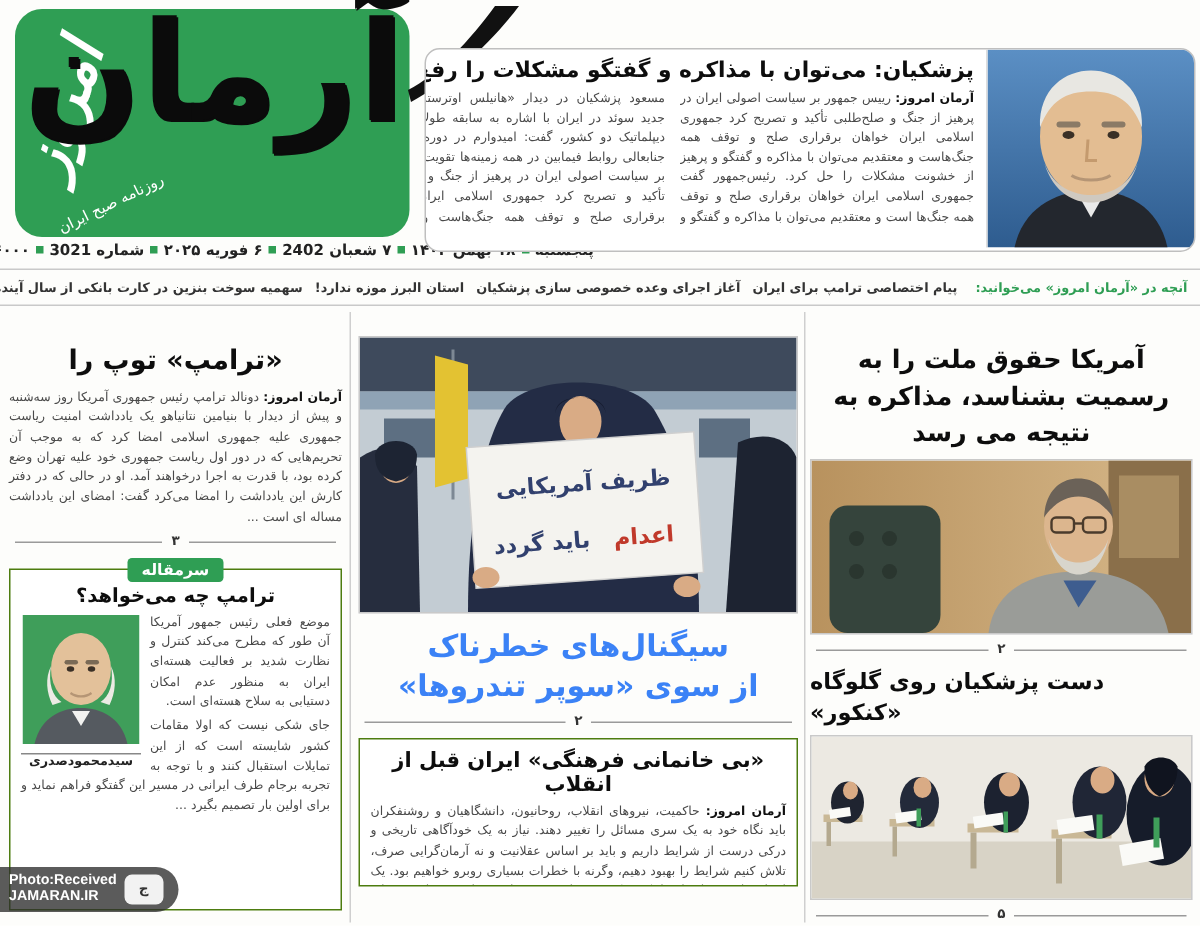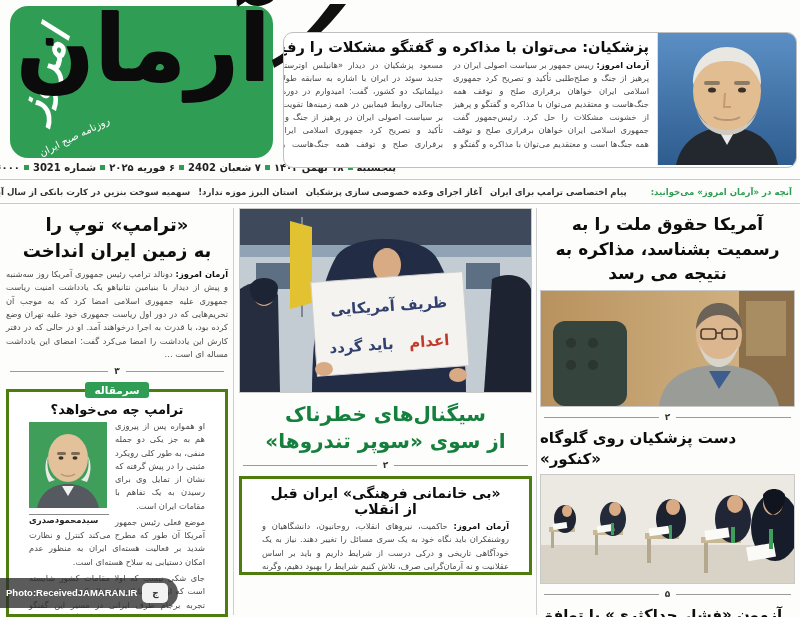--- a/index.html
+++ b/index.html
@@ -35,71 +35,71 @@
   .lead-cols{display:flex;gap:10px;}
   .lead-cols p{margin:0;flex:1;font-size:8.3px;line-height:1.58;color:#4a4a4a;
                text-align:justify;height:92px;overflow:hidden;}
   .lead-cols .lead-word{font-weight:bold;color:#111;}
 
   
   .highlights{position:absolute;left:0;top:179px;width:800px;height:25px;
               border-top:1px solid #c9c9c9;border-bottom:1px solid #c9c9c9;
               display:flex;align-items:center;padding:0 8px;box-sizing:border-box;
               font-size:8.6px;color:#222;white-space:nowrap;overflow:hidden;}
-  .highlights .hl-label{color:#2f9e54;font-weight:bold;margin-left:16px;}
+  .highlights .hl-label{color:#2f9e54;font-weight:bold;margin-left:4px;}
   .highlights .hl-item{font-weight:bold;color:#333;}
 
   
   .vrule{position:absolute;top:208px;width:1px;height:407px;background:#cfcfcf;}
   .vrule-1{left:233px;}
   .vrule-2{left:536px;}
 
-  .col{position:absolute;top:208px;}
+  .col{position:absolute;top:224px;}
   .col-right{left:540px;width:255px;}
   .col-mid{left:239px;width:293px;}
   .col-left{left:6px;width:222px;}
 
   h2.head-lg{margin:4px 0;font-size:17px;line-height:1.45;font-weight:bold;
              color:#0d0d0d;text-align:center;}
   h2.head-md{margin:6px 0 4px 0;font-size:15px;line-height:1.4;font-weight:bold;
              color:#0d0d0d;text-align:left;}
   h2.head-xl{margin:8px 0 2px 0;font-size:20px;line-height:1.35;font-weight:bold;
-             color:#15803d;text-align:center;}
+             color:#3b82f6;text-align:center;}
 
   .photo-frame{border:1px solid #c9c9c9;display:block;line-height:0;background:#eee;}
 
   .sep{display:flex;align-items:center;gap:6px;margin:6px 4px;}
   .sep i{flex:1;height:1px;background:#9a9a9a;}
   .sep b{font-size:9px;color:#333;line-height:1;}
 
   .body-txt{font-size:8.3px;line-height:1.6;color:#4a4a4a;text-align:justify;margin:3px 0;}
   .body-txt .lead-word{font-weight:bold;color:#111;}
 
-  .boxed{border:3px solid #4d7c0f;background:#fff;padding:5px 20px;box-sizing:border-box;}
+  .boxed{border:1px solid #4d7c0f;background:#fff;padding:5px 7px;box-sizing:border-box;}
   .mid-box{height:99px;overflow:hidden;}
   .mid-box h3{margin:1px 0 3px 0;font-size:14px;font-weight:bold;color:#0d0d0d;text-align:center;}
 
   .edit-badge{display:block;width:64px;margin:0 auto -9px auto;position:relative;z-index:2;
               background:#2f9e54;color:#fff;font-size:10.5px;font-weight:bold;
               text-align:center;padding:2px 0;border-radius:3px;}
   .edit-box{padding-top:10px;height:228px;overflow:hidden;}
   .edit-box h3{margin:0 0 3px 0;font-size:13px;font-weight:bold;color:#0d0d0d;text-align:center;}
-  .author-fig{float:left;width:80px;margin:2px 6px 2px 0;text-align:left;}
+  .author-fig{float:left;width:80px;margin:2px 6px 2px 0;text-align:center;}
   .author-fig .cap{display:block;border-top:1px solid #888;margin-top:2px;
                    font-size:8.5px;font-weight:bold;color:#222;}
 
   .watermark{position:absolute;left:0;top:578px;height:30px;
              background:rgba(45,45,45,0.78);border-radius:0 15px 15px 0;
              display:flex;align-items:center;gap:5px;padding:0 10px 0 6px;z-index:5;}
   .wm-logo{width:26px;height:20px;background:#f2f2f2;border-radius:5px;
            display:flex;align-items:center;justify-content:center;
            font-size:9px;font-weight:bold;color:#333;}
-  .wm-txt{display:flex;flex-direction:row;line-height:1.15;
+  .wm-txt{display:flex;flex-direction:column;line-height:1.15;
           font-family:"Liberation Sans",sans-serif;color:#fff;
-          font-size:9.5px;font-weight:bold;direction:ltr;text-align:center;}
+          font-size:9.5px;font-weight:bold;direction:ltr;}
 </style>
 </head>
 <body>
 
 <div class="page">
 
   <header>
     <div class="logo-block">
       <div class="logo-sub">امروز</div>
       <div class="logo-title">آرمان</div>
@@ -289,21 +289,20 @@
       </div>
     <div class="boxed mid-box">
       <h3>«بی خانمانی فرهنگی» ایران قبل از انقلاب</h3>
       <p class="body-txt"><span class="lead-word">آرمان امروز:</span> <span>حاکمیت، نیروهای انقلاب، روحانیون، دانشگاهیان و روشنفکران باید نگاه خود به یک سری مسائل را تغییر دهند. نیاز به یک خودآگاهی تاریخی و درکی درست از شرایط داریم و باید بر اساس عقلانیت و نه آرمان‌گرایی صرف، تلاش کنیم شرایط را بهبود دهیم، وگرنه با خطرات بسیاری روبرو خواهیم بود. یک استاد فلسفه با بیان اینکه حکومت پهلوی می‌خواست با شیوه‌های تحمیلی تحول‌آفرینی کند، گفت: اسلام‌گرایی سیاسی به عنوان یکی از ریشه‌های شکل‌گیری انقلاب اسلامی، واکنشی بود به بی‌خانمانی فرهنگی جامعه. در تشریح دلایل شکل‌گیری انقلاب اسلامی از منظر فلسفه، اظهار کرد: انقلاب پدیده بسیار پیچیده‌ای است. عوامل گوناگون دست به دست هم داده ...</span></p>
     </div>
   </section>
 
   <section class="col col-left">
     <h2 class="head-lg" style="font-size:18px">
       <span style="display:block">«ترامپ» توپ را</span>
-      <span style="display:block">به زمین ایران انداخت</span>
     </h2>
     <p class="body-txt"><span class="lead-word">آرمان امروز:</span> <span>دونالد ترامپ رئیس جمهوری آمریکا روز سه‌شنبه و پیش از دیدار با بنیامین نتانیاهو یک یادداشت امنیت ریاست جمهوری علیه جمهوری اسلامی امضا کرد که به موجب آن تحریم‌هایی که در دور اول ریاست جمهوری خود علیه تهران وضع کرده بود، با قدرت به اجرا درخواهند آمد. او در حالی که در دفتر کارش این یادداشت را امضا می‌کرد گفت: امضای این یادداشت مساله ای است ...</span></p>
     <div class="sep">
         <i></i>
         <b>۳</b>
         <i></i>
       </div>
     <span class="edit-badge">سرمقاله</span>
     <div class="boxed edit-box">
       <h3>ترامپ چه می‌خواهد؟</h3>
@@ -316,21 +315,20 @@
           <rect x="28" y="30" width="9" height="3" rx="1.5" fill="#7a6a56"></rect>
           <rect x="42" y="30" width="9" height="3" rx="1.5" fill="#7a6a56"></rect>
           <ellipse cx="32" cy="36" rx="2.5" ry="1.8" fill="#3a3026"></ellipse>
           <ellipse cx="46" cy="36" rx="2.5" ry="1.8" fill="#3a3026"></ellipse>
           <path d="M32,52 C36,55 42,55 46,52" stroke="#b59575" stroke-width="1.5" fill="none"></path>
           <path d="M8,86 C12,68 26,62 39,62 C52,62 66,68 70,86 Z" fill="#555a60"></path>
           <path d="M33,64 L39,74 L45,64 Z" fill="#f2f2f0"></path>
         </svg>
         <span class="cap">سیدمحمودصدری</span>
       </div>
-      <p class="body-txt">او همواره پس از پیروزی هم به جز یکی دو جمله منفی، به طور کلی رویکرد مثبتی را در پیش گرفته که نشان از تمایل وی برای رسیدن به یک تفاهم با مقامات ایران است.</p>
       <p class="body-txt">موضع فعلی رئیس جمهور آمریکا آن طور که مطرح می‌کند کنترل و نظارت شدید بر فعالیت هسته‌ای ایران به منظور عدم امکان دستیابی به سلاح هسته‌ای است.</p>
       <p class="body-txt">جای شکی نیست که اولا مقامات کشور شایسته است که از این تمایلات استقبال کنند و با توجه به تجربه برجام طرف ایرانی در مسیر این گفتگو فراهم نماید و برای اولین بار تصمیم بگیرد ...</p>
     </div>
   </section>
 
   <div class="watermark">
     <span class="wm-logo">ج</span>
     <span class="wm-txt">
       <span>Photo:Received</span>
       <span>JAMARAN.IR</span>

